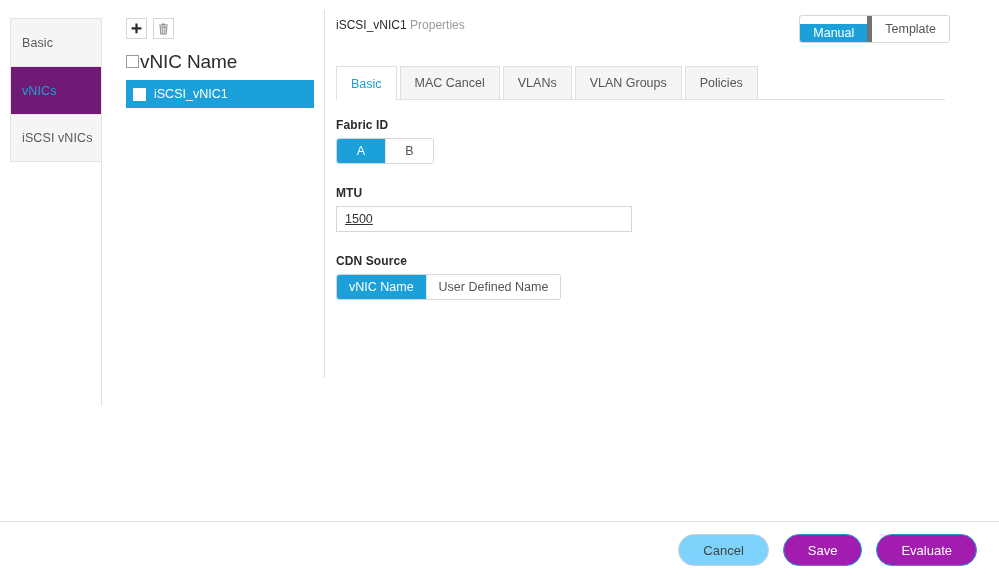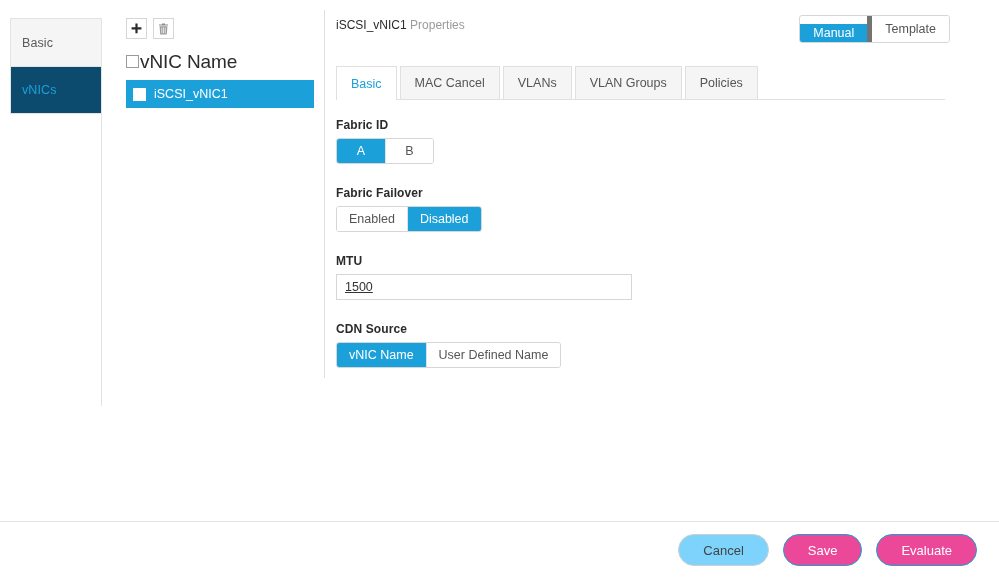--- a/index.html
+++ b/index.html
@@ -34,21 +34,21 @@
     padding-left: 11px;
     font-size: 12.5px;
     color: #5a5a5a;
     background: #f5f5f5;
     border: 1px solid #e3e3e3;
     border-bottom: none;
     letter-spacing: .1px;
   }
   .side-item:last-child { border-bottom: 1px solid #e3e3e3; }
   .side-item.active {
-    background: #0c4a6e;
+    background: #701a75;
     color: #1ba0da;
     border-right: 1px solid #ffffff;
     border-left: 1px solid #e3e3e3;
   }
   #sidebar-divider {
     position: absolute;
     left: 101px;
     top: 18px;
     width: 1px;
     height: 388px;
@@ -294,36 +294,39 @@
     display: flex;
     align-items: center;
     justify-content: center;
     cursor: pointer;
     font-family: inherit;
     border: 1px solid #cfcfcf;
     background: #7dd3fc;
     color: #444444;
   }
   .pill.primary {
-    background: #ec4899;
+    background: #a21caf;
     border-color: #1ba0da;
     color: #ffffff;
   }
 </style>
 </head>
 <body>
 
 <div id="app">
 
   <div id="sidebar">
     <div class="side-item">
       <span>Basic</span>
     </div>
     <div class="side-item active">
       <span>vNICs</span>
+    </div>
+    <div class="side-item">
+      <span>iSCSI vNICs</span>
     </div>
   </div>
   <div id="sidebar-divider"></div>
 
   <div id="list-col">
 
     <div id="list-toolbar">
       <button class="tool-btn">
         <span>
           <svg width="11" height="11" viewBox="0 0 11 11">
@@ -380,27 +383,20 @@
     <div id="form">
 
       <div class="field">
         <div class="field-label">Fabric ID</div>
         <div class="seg">
           <button class="seg-btn active">A</button>
           <button class="seg-btn">B</button>
         </div>
       </div>
 
-      <div class="field">
-        <div class="field-label">Fabric Failover</div>
-        <div class="seg">
-          <button class="seg-btn">Enabled</button>
-          <button class="seg-btn active">Disabled</button>
-        </div>
-      </div>
 
       <div class="field">
         <div class="field-label">MTU</div>
         <input id="mtu-input" type="text" value="1500" style="">
       </div>
 
       <div class="field">
         <div class="field-label">CDN Source</div>
         <div class="seg">
           <button class="seg-btn active">vNIC Name</button>

